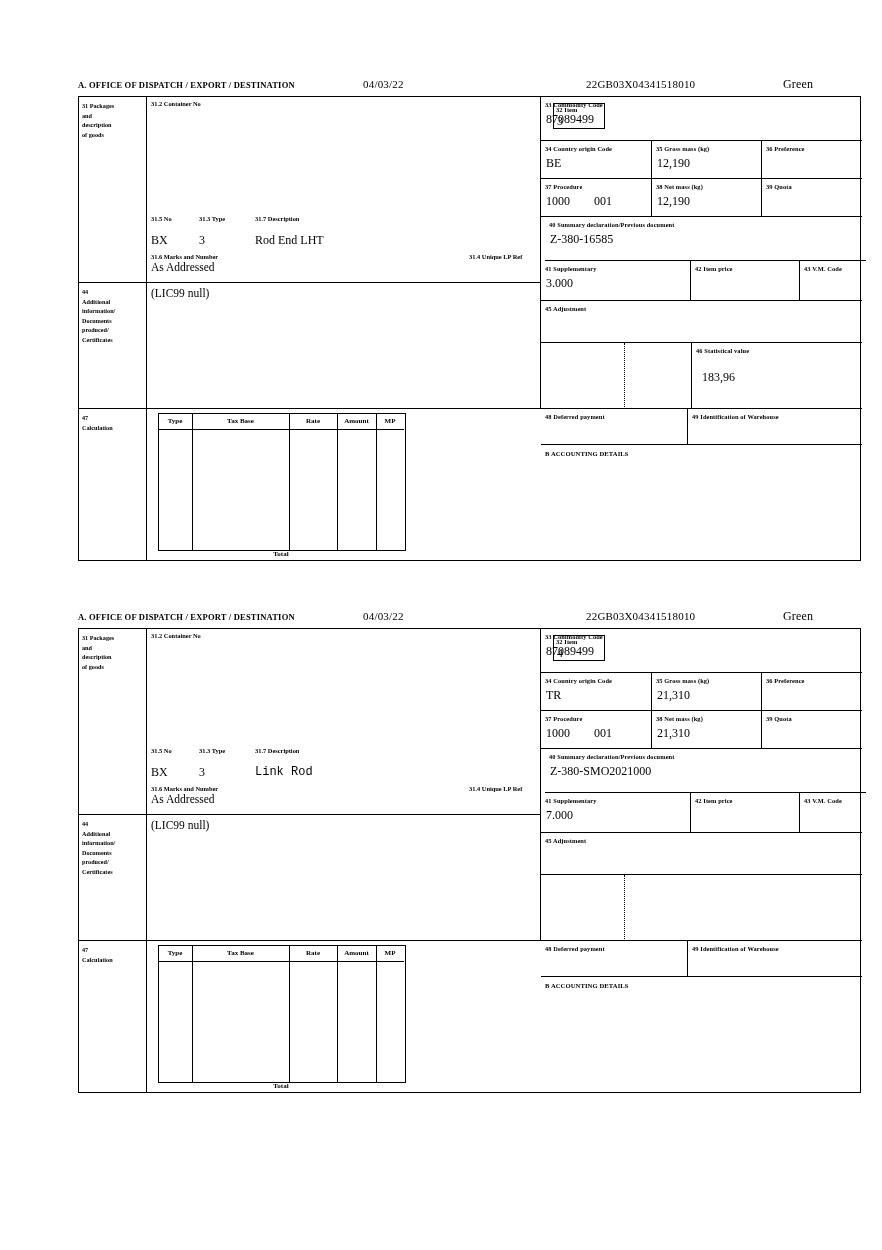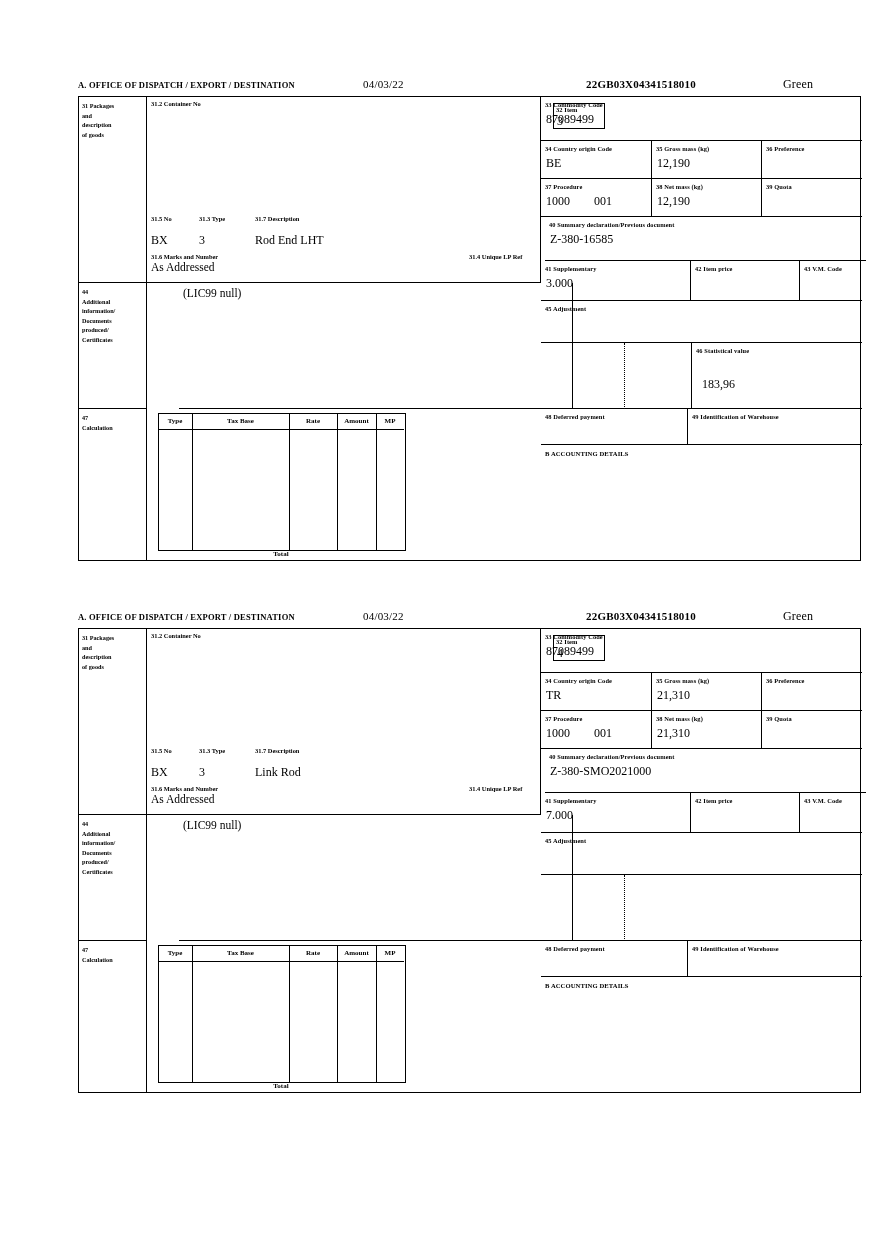--- a/index.html
+++ b/index.html
@@ -40,21 +40,21 @@
     text-align: center;
   }
   .hdr .office { position: absolute; left: 0; top: 0; }
   .hdr .date {
     position: absolute; left: 285px; top: -2px;
     font-family: "Liberation Serif", serif;
     font-size: 11px; font-weight: normal;
   }
   .hdr .mrn {
     position: absolute; left: 508px; top: -2px;
-    font-size: 11px; font-weight: bold;
+    font-size: 11px; font-weight: normal;
   }
   .hdr .lane {
     position: absolute; left: 665px; top: -3px;
     font-size: 12px; font-weight: normal; margin-left: 40px;
   }
 
   
   .frame {
     position: relative;
     border: 1.2px solid #000;
@@ -127,21 +127,20 @@
   }
   .b32 .lbl { font-size: 6.4px; }
   .b32 .v { font-size: 12px; padding-left: 1px; }
 
   
   .b44 {
     left: 68px; top: 186px; width: 394px; height: 126px;
     border-right: 1.1px solid #000;
     border-bottom: 1.1px solid #000;
     padding: 4px 0 0 4px;
-    margin-left: 32px;
   }
   .b44 .v { font-size: 11.5px; }
 
   
   .b47 {
     left: 68px; top: 312px; width: 394px; height: 152px;
     padding: 0;
   }
   .b47 .g {
     position: absolute;
@@ -326,21 +325,21 @@
 
       <div class="cell b45">
         <div class="lbl">45 Adjustment</div>
         <div class="rv"></div>
       </div>
 
       <div class="cell b46wrap">
         <div class="b46dot"></div>
         <div class="b46">
           <div class="lbl">46 Statistical value</div>
-          <div class="rv" style="margin-top:22px;padding-left:6px;">183,96</div>
+          <div class="rv" style="margin-top:15px;padding-left:6px;">183,96</div>
         </div>
       </div>
 
       <div class="cell b48">
         <div class="lbl">48 Deferred payment</div>
         <div class="rv"></div>
       </div>
 
       <div class="cell b49">
         <div class="lbl">49 Identification of Warehouse</div>
@@ -378,21 +377,21 @@
 
         <div class="pkg-row">
           <div class="h" style="position:relative;height:9px;">
             <span style="left:0;">31.5 No</span>
             <span style="left:48px;">31.3 Type</span>
             <span style="left:104px;">31.7 Description</span>
           </div>
           <div style="position:relative;height:16px;">
             <span class="v" style="left:0;">BX</span>
             <span class="v" style="left:48px;">3</span>
-            <span class="v" style="left:104px;">Link Rod</span>
+            <span class="v" style="left:104px;font-family:Liberation Mono, monospace;">Link Rod</span>
           </div>
         </div>
 
         <div class="marks-row">
           <div class="h">31.6 Marks and Number</div>
           <div class="v">As Addressed</div>
         </div>
         <div class="uniq">31.4 Unique LP Ref</div>
 
         <div class="cell b32">

